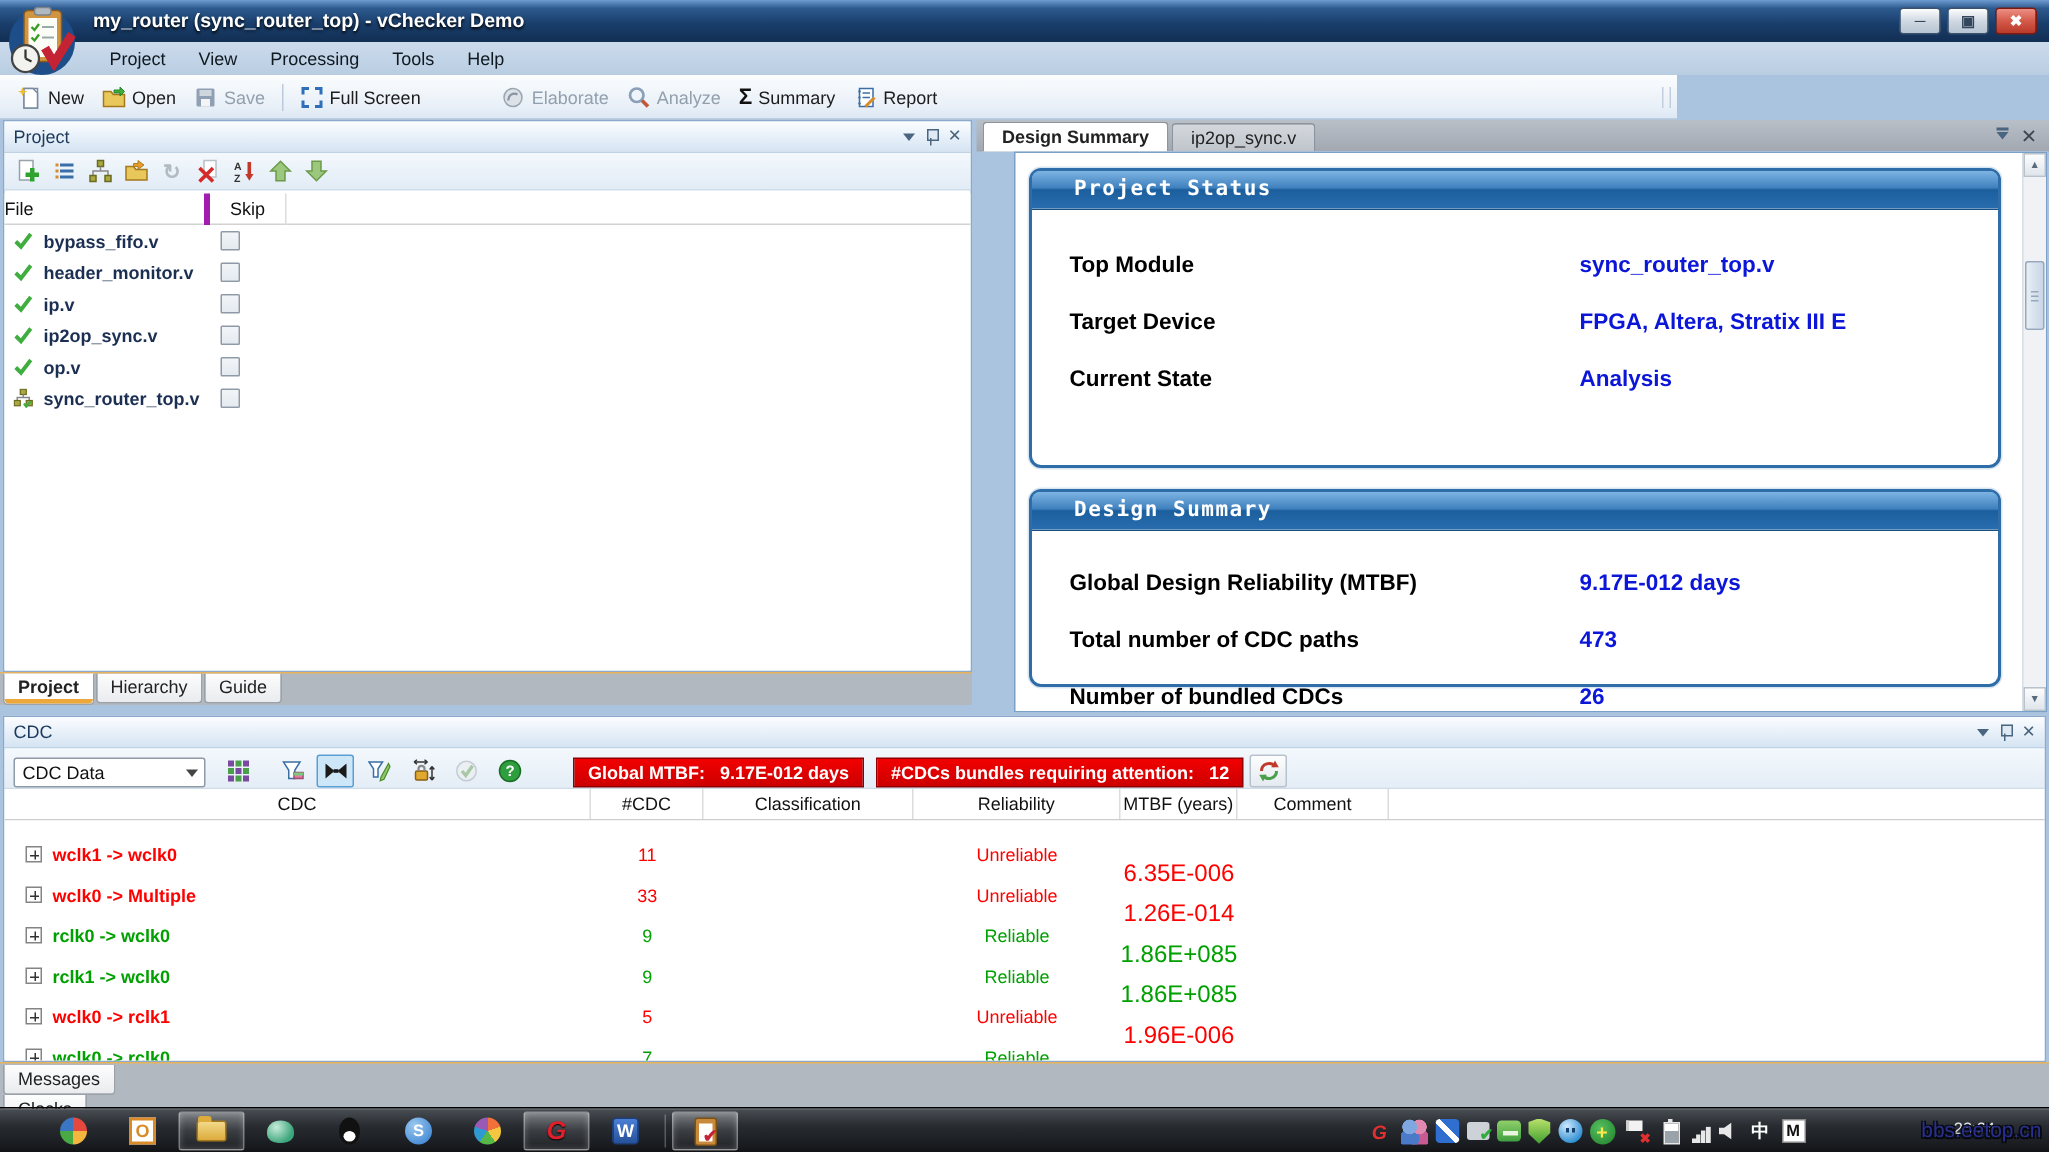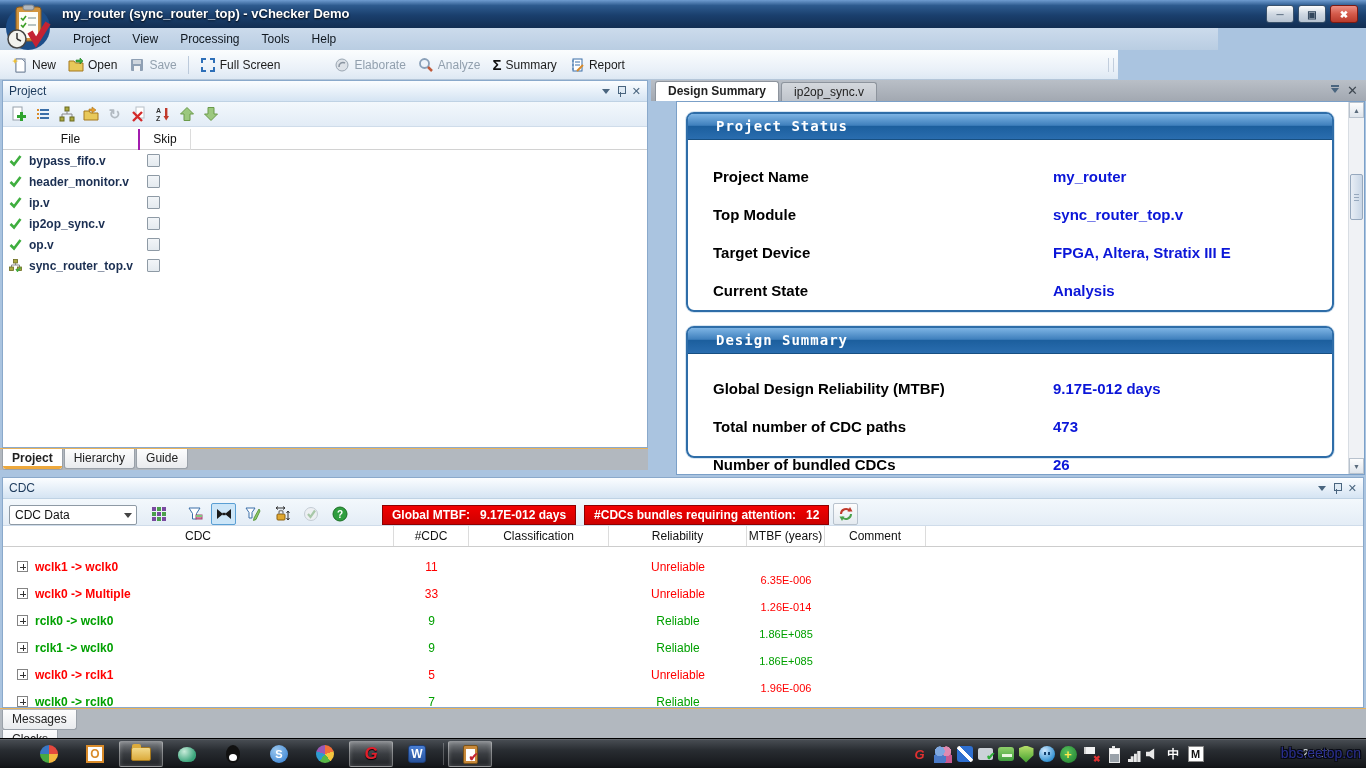--- a/index.html
+++ b/index.html
@@ -14,21 +14,21 @@
   .title-text { position:absolute; left:62px; top:0; line-height:28px; color:#fff;
     font-size:13px; font-weight:bold; text-shadow:0 1px 2px #000; }
   .app-icon { position:absolute; left:3px; top:2px; width:50px; height:50px; z-index:50; }
   .win-controls { position:absolute; right:8px; top:5px; display:flex; gap:4px; }
   .win-btn { width:28px; height:18px; border:1px solid #39516b; border-radius:3px;
     background:linear-gradient(#fdfdfd,#cfd8e2 50%,#b7c4d2); color:#33475c; font-size:10px;
     display:flex; align-items:center; justify-content:center; font-weight:bold; }
   .win-btn.close { background:linear-gradient(#ec8f84,#d45a4a 50%,#b93a2b); border-color:#7c1a12; color:#fff; }
 
   
-  .menubar { position:absolute; left:0; top:28px; width:1218px; height:22px;
+  .menubar { position:absolute; left:0; top:28px; width:1366px; height:22px;
     background:linear-gradient(#ccdbec,#b9cde2); display:flex; align-items:flex-start; padding-left:62px; }
   .menu-item { padding:0 11px; line-height:22px; color:#101820; }
 
   
   .main-toolbar { position:absolute; left:0; top:50px; width:1118px; height:30px;
     background:linear-gradient(#fbfdfe,#e9f0f8 70%,#dde8f3); border-bottom:1px solid #b4c6d9;
     display:flex; align-items:center; padding-left:6px; }
   .tb-item { display:flex; align-items:center; gap:4px; padding:0 6px; height:24px; color:#1c1c1c; }
   .tb-item.disabled { color:#92a0ae; }
   .tb-item svg { display:block; }
@@ -55,22 +55,22 @@
   .project-panel { position:absolute; left:2px; top:80px; width:646px; height:368px;
     background:#fff; border:1px solid #8aa9cb; }
   .pp-header { position:absolute; left:0; top:0; right:0; height:21px; }
   .pp-toolbar { position:absolute; left:0; top:21px; right:0; height:25px;
     background:linear-gradient(#f3f8fc,#e2ecf6); border-bottom:1px solid #cfdcea;
     display:flex; align-items:center; gap:3px; padding-left:5px; }
   .pp-tool { width:21px; height:21px; display:flex; align-items:center; justify-content:center; }
   .glyph-dim { color:#b2bac2; font-size:14px; font-weight:bold; }
   .pp-colhead { position:absolute; left:0; top:48px; right:0; height:21px; background:#fff;
     border-bottom:1px solid #d2d2d2; }
-  .pp-colhead .col-file { position:absolute; left:0; top:0; width:137px; height:21px; text-align:center;
-    line-height:21px; border-right:2px solid #a21caf; color:#111; }
+  .pp-colhead .col-file { position:absolute; left:0; top:0; width:137px; height:21px; text-align:left;
+    line-height:21px; border-right:4px solid #a21caf; color:#111; }
   .pp-colhead .col-skip { position:absolute; left:137px; top:0; width:51px; height:21px; text-align:center;
     line-height:21px; border-right:1px solid #dcdcdc; color:#111; }
   .file-rows { position:absolute; left:0; top:69px; right:0; bottom:0; background:#fff; }
   .file-row { display:flex; align-items:center; height:21px; position:relative; }
   .file-row .ficon { width:15px; margin:0 5px 0 6px; display:flex; }
   .file-row .fname { color:#1b2f52; font-weight:bold; font-size:12px; }
   .file-row .checkbox { position:absolute; left:144px; top:4px; width:13px; height:13px;
     border:1px solid #8e9aa5; background:linear-gradient(#f2f5f8,#e4eaef); border-radius:1px; }
   .file-row:not(.hier) .icon-hier { display:none; }
 
@@ -141,21 +141,21 @@
 
   .cdc-grid { display:grid; grid-template-columns:391px 75px 140px 138px 78px 101px 1fr; }
   .cdc-thead { position:absolute; left:0; top:48px; right:0; height:21px; background:#fff; border-bottom:1px solid #cdcdcd; }
   .cdc-thead .hc { text-align:center; line-height:20px; color:#111; border-right:1px solid #dcdcdc; overflow:hidden; white-space:nowrap; }
   .cdc-thead .hc:last-child { border-right:none; }
   .cdc-rows { position:absolute; left:0; top:69px; right:0; bottom:0; background:#fff; overflow:hidden; }
   .cdc-row { height:27px; align-items:center; }
   .cdc-row > div { display:flex; align-items:center; justify-content:center; font-size:12px; }
   .cdc-row .c-name { justify-content:flex-start; padding-left:14px; gap:7px; }
   .cdc-row .c-name .nm { font-weight:bold; }
-  .cdc-row .c-mtbf { font-size:11px;margin-top:27px; }
+  .cdc-row .c-mtbf { font-size:16px;margin-top:27px; }
   .cdc-row.bad .nm, .cdc-row.bad .c-cnt, .cdc-row.bad .c-rel, .cdc-row.bad .c-mtbf { color:#f00; }
   .cdc-row.good .nm, .cdc-row.good .c-cnt, .cdc-row.good .c-rel, .cdc-row.good .c-mtbf { color:#00a000; }
   .expander { width:11px; height:11px; border:1px solid #848484; background:#fff; position:relative; flex:0 0 11px; }
   .expander::before { content:""; position:absolute; left:2px; top:4.5px; width:6px; height:1px; background:#333; }
   .expander::after { content:""; position:absolute; left:4.5px; top:2px; width:1px; height:6px; background:#333; }
 
   .cdc-tabstrip { position:absolute; left:0; bottom:0; width:1366px; height:30px;
     background:#b2b8bf; display:flex; align-items:flex-start; padding:1px 0 0 2px; border-top:1px solid #e8b25a;flex-direction:column; }
 
   
@@ -490,24 +490,20 @@
       <div class="doc-hdr-icons">
         <span class="caret-down lined"></span>
         <span class="hicon" style="font-size:13px;">✕</span>
       </div>
     </div>
     <div class="doc-content">
       <div class="status-box" id="box-status">
         <div class="sb-header">Project Status</div>
         <div class="sb-body">
           <div class="sb-row">
-            <span class="lbl">Project Name</span>
-            <span class="val">my_router</span>
-          </div>
-          <div class="sb-row">
             <span class="lbl">Top Module</span>
             <span class="val">sync_router_top.v</span>
           </div>
           <div class="sb-row">
             <span class="lbl">Target Device</span>
             <span class="val">FPGA, Altera, Stratix III E</span>
           </div>
           <div class="sb-row">
             <span class="lbl">Current State</span>
             <span class="val">Analysis</span>

